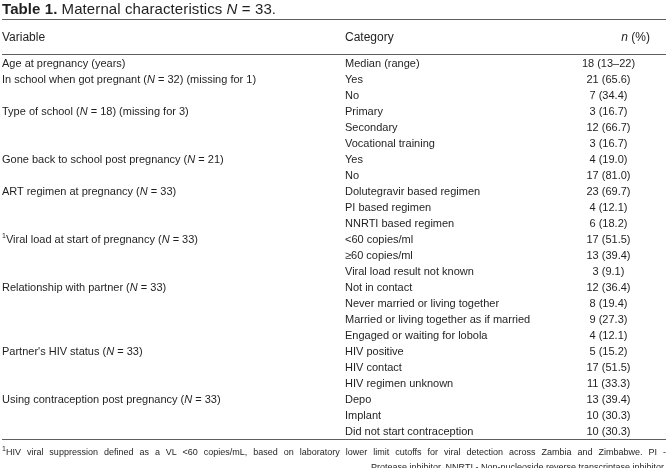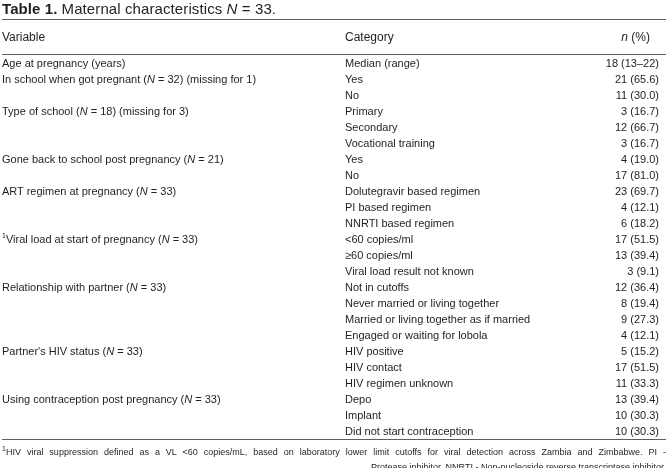--- a/index.html
+++ b/index.html
@@ -45,21 +45,21 @@
   thead th.col-n { text-align: right; padding-right: 16px; }
 
   tbody td {
     font-size: 11px;
     height: 16px;
     line-height: 16px;
     vertical-align: middle;
     white-space: nowrap;
     overflow: visible;
   }
-  tbody td.col-n { text-align: right; padding-right: 7px; }
+  tbody td.col-n { text-align: center; padding-right: 7px; }
 
   sup { font-size: 7px; vertical-align: super; line-height: 0; }
   i { font-style: italic; }
 
   .footnote {
     margin-top: 5px;
     width: 664px;
     font-size: 9px;
     line-height: 14.5px;
     color: #262626;
@@ -96,21 +96,21 @@
           <td class="col-n">18 (13–22)</td>
         </tr>
         <tr>
           <td class="col-var"><span>In school when got pregnant (<i>N</i> = 32) (missing for 1)</span></td>
           <td class="col-cat">Yes</td>
           <td class="col-n">21 (65.6)</td>
         </tr>
         <tr>
           <td class="col-var"><span></span></td>
           <td class="col-cat">No</td>
-          <td class="col-n">11 (30.0)</td>
+          <td class="col-n">7 (34.4)</td>
         </tr>
         <tr>
           <td class="col-var"><span>Type of school (<i>N</i> = 18) (missing for 3)</span></td>
           <td class="col-cat">Primary</td>
           <td class="col-n">3 (16.7)</td>
         </tr>
         <tr>
           <td class="col-var"><span></span></td>
           <td class="col-cat">Secondary</td>
           <td class="col-n">12 (66.7)</td>
@@ -155,21 +155,21 @@
           <td class="col-cat">≥60 copies/ml</td>
           <td class="col-n">13 (39.4)</td>
         </tr>
         <tr>
           <td class="col-var"><span></span></td>
           <td class="col-cat">Viral load result not known</td>
           <td class="col-n">3 (9.1)</td>
         </tr>
         <tr>
           <td class="col-var"><span>Relationship with partner (<i>N</i> = 33)</span></td>
-          <td class="col-cat">Not in cutoffs</td>
+          <td class="col-cat">Not in contact</td>
           <td class="col-n">12 (36.4)</td>
         </tr>
         <tr>
           <td class="col-var"><span></span></td>
           <td class="col-cat">Never married or living together</td>
           <td class="col-n">8 (19.4)</td>
         </tr>
         <tr>
           <td class="col-var"><span></span></td>
           <td class="col-cat">Married or living together as if married</td>

